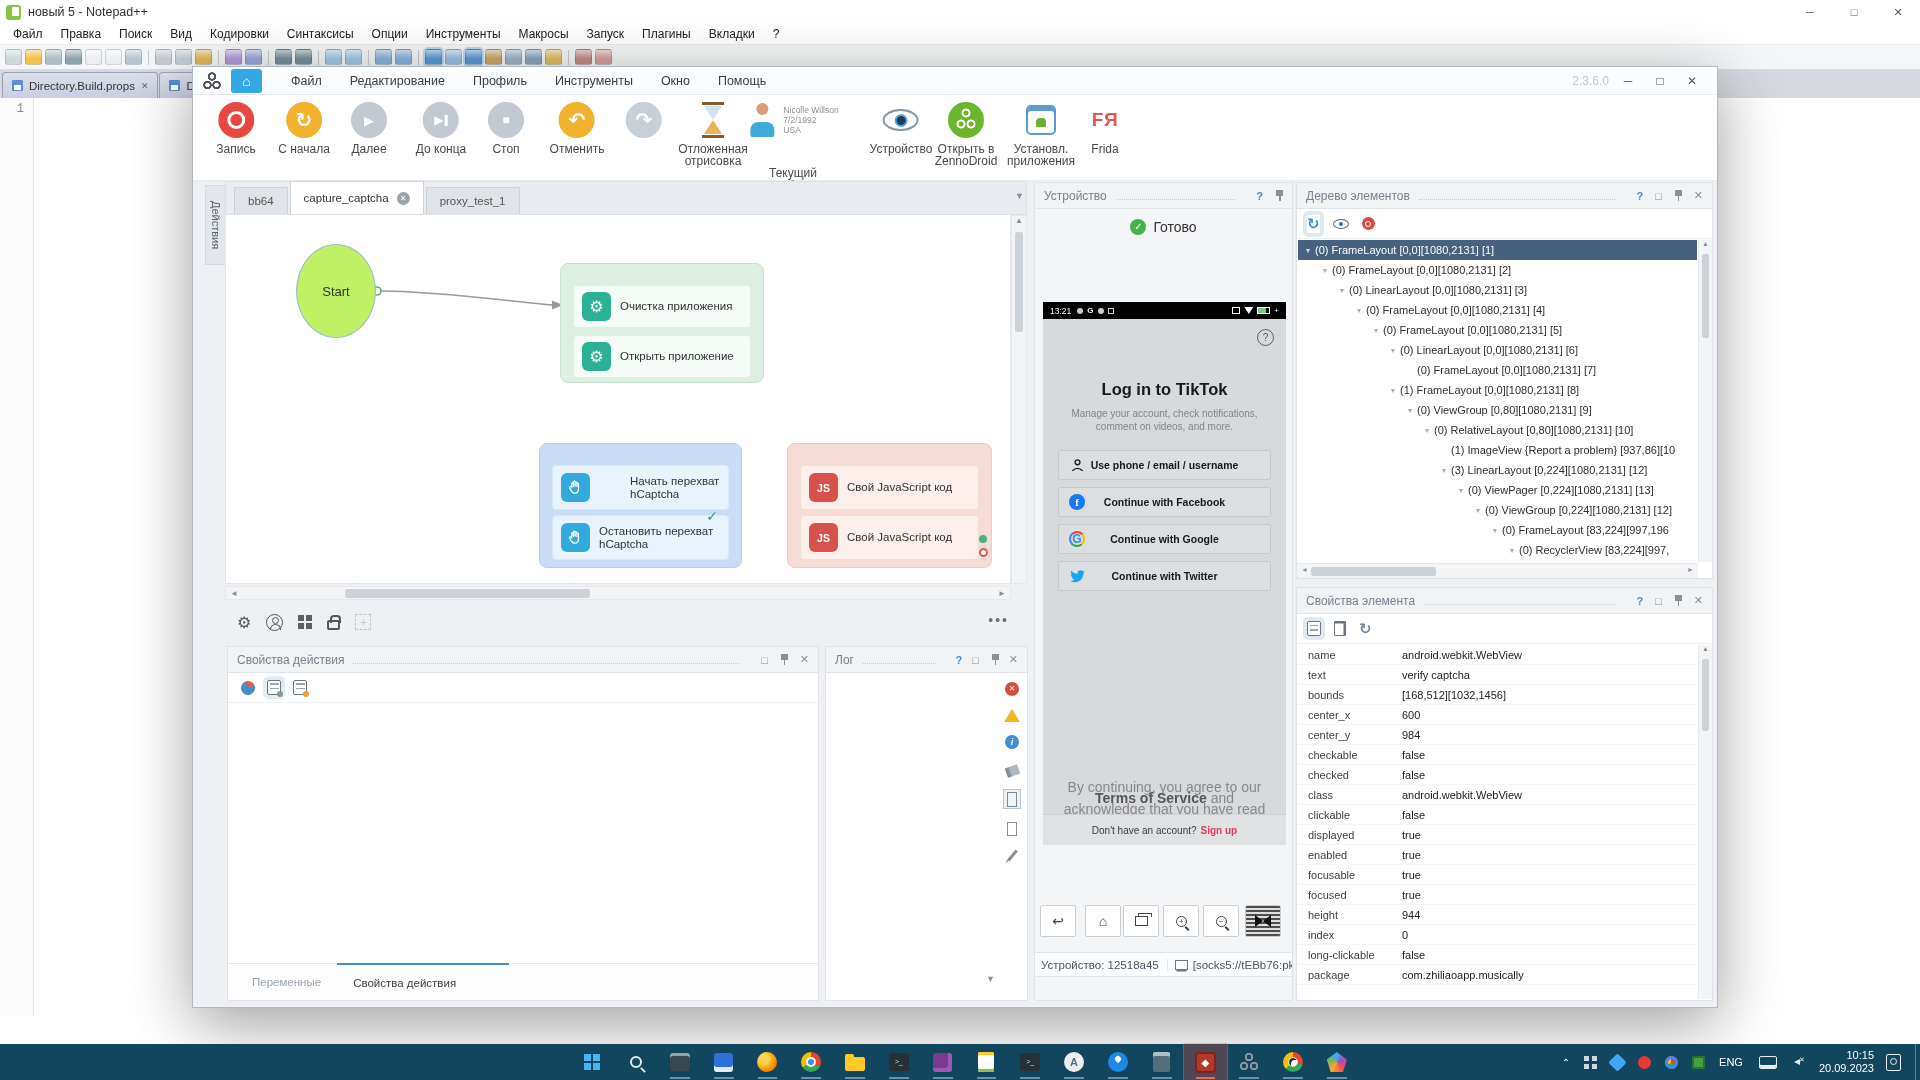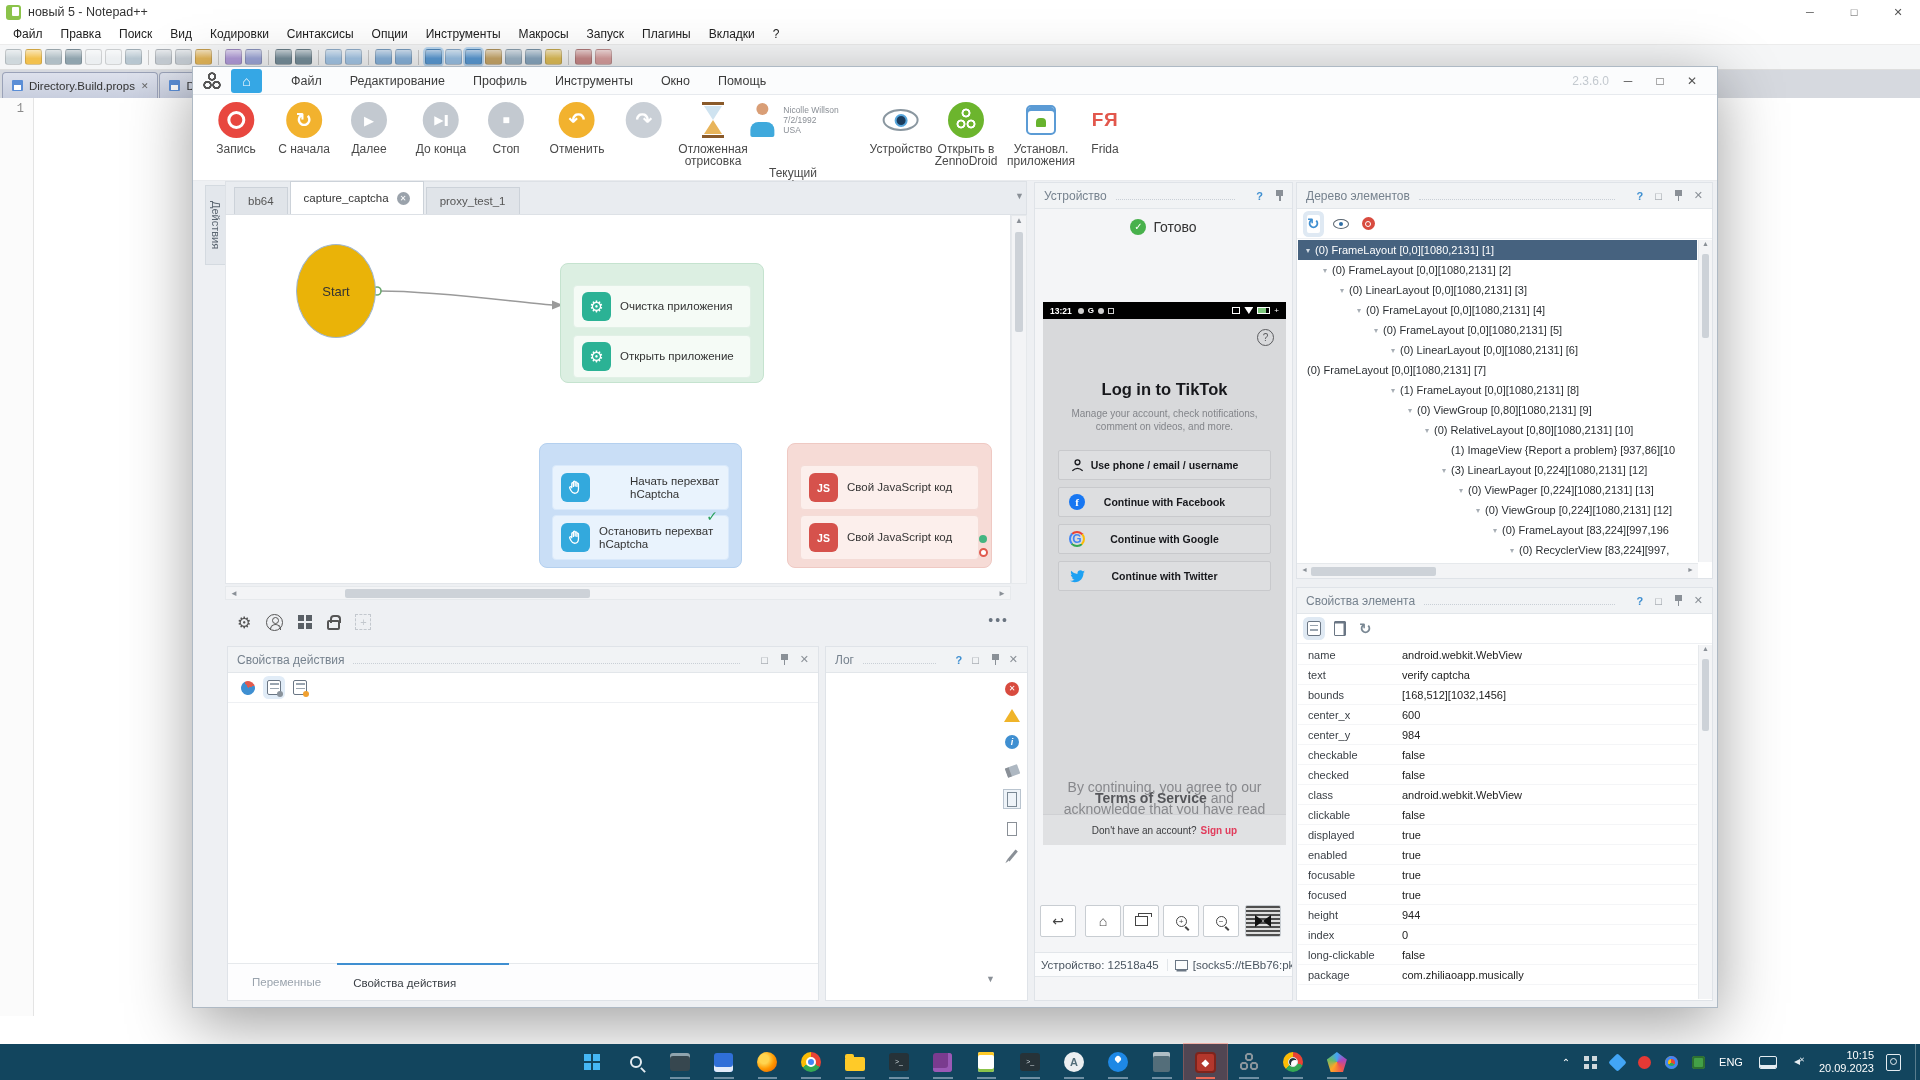--- a/index.html
+++ b/index.html
@@ -140,21 +140,21 @@
 
   .side-tab{position:absolute;left:12px;top:118px;width:21px;height:80px;background:#e3e7ec;border:1px solid #d4dae0;color:#5a6570;font-size:11px;writing-mode:vertical-rl;display:flex;align-items:center;justify-content:center}
 
   .zd-tabs{position:absolute;left:32px;top:114px;width:802px;height:34px;background:#e9ecf0;border:1px solid #dde1e6;display:flex;align-items:flex-end;padding-left:8px;gap:2px}
   .ztab{display:flex;align-items:center;gap:8px;height:27px;padding:0 13px;font-size:11.5px;color:#555;background:#e0e4e9;border:1px solid #ccd2d9;border-bottom:none}
   .ztab.active{height:33px;background:#fff;color:#333}
   .ztab-x{width:13px;height:13px;border-radius:50%;background:#9aa2ab;color:#fff;font-size:8px;line-height:13px;text-align:center}
   .ztabs-caret{position:absolute;left:822px;top:124px;color:#8a9097;font-size:9px}
 
   .canvas{position:absolute;left:32px;top:148px;width:786px;height:369px;background:#fff;border:1px solid #e3e6ea;border-top:none;overflow:hidden}
-  .start-node{position:absolute;left:70px;top:29px;width:80px;height:94px;border-radius:50%;background:#eab308;border:1.5px solid #9fb6d0;display:flex;align-items:center;justify-content:center;font-size:13px;color:#333}
+  .start-node{position:absolute;left:70px;top:29px;width:80px;height:94px;border-radius:50%;background:#bef264;border:1.5px solid #9fb6d0;display:flex;align-items:center;justify-content:center;font-size:13px;color:#333}
   .flow-grp{position:absolute;border-radius:8px}
   #grp-green{left:334px;top:48px;width:204px;height:120px;background:#dcefe2;border:1px solid #c5e3cf}
   #grp-blue{left:313px;top:228px;width:203px;height:125px;background:#c9def6;border:1px solid #b4d0ef}
   #grp-red{left:561px;top:228px;width:205px;height:125px;background:#f6dbd6;border:1px solid #efc9c3}
   .flow-item{position:absolute;left:12px;right:12px;height:45px;border-radius:4px;display:flex;align-items:center;gap:9px;padding-left:8px}
   #grp-green .flow-item{background:#f5fbf6;border:1px solid #e1f0e6;height:43px}
   #grp-blue .flow-item{background:#e9f3fd;border:1px solid #d9e9fb}
   #grp-red .flow-item{background:#fcefec;border:1px solid #f4dcd7}
   .chip{width:29px;height:29px;border-radius:6px;display:flex;align-items:center;justify-content:center;color:#fff;flex:none}
   .chip-gear{background:#2bb295;font-size:16px}
@@ -219,21 +219,21 @@
   .ls-pen{width:3px;height:13px;background:#8a9097;transform:rotate(40deg);position:relative}
   .ls-pen::after{content:'';position:absolute;bottom:-4px;left:0;border-left:1.5px solid transparent;border-right:1.5px solid transparent;border-top:4px solid #8a9097}
   .log-caret{position:absolute;right:32px;bottom:16px;color:#8a9097;font-size:9px}
 
   #panel-device{left:841px;top:115px;width:259px;height:819px;background:#f4f5f7}
   .dev-ready{position:absolute;left:0;right:0;top:36px;display:flex;align-items:center;justify-content:center;gap:7px;font-size:14px;color:#333}
   .ready-ico{width:16px;height:16px;border-radius:50%;background:#48b14c;color:#fff;font-size:10px;line-height:16px;text-align:center}
   .ready-ico::after{content:'✓'}
   .phone{position:absolute;left:8px;top:119px;width:243px;height:543px;background:#d8d9db;overflow:hidden}
   .ph-status{height:17px;background:#000;display:flex;align-items:center;padding:0 7px;gap:4px}
-  .ph-time{color:#fff;font-size:8.5px;font-weight:bold;margin-right:2px}
+  .ph-time{color:#fff;font-size:8.5px;font-weight:normal;margin-right:2px}
   .ph-dot{width:6px;height:6px;border-radius:50%;background:#cfcfcf}
   .ph-g{color:#fff;font-size:8px;font-weight:bold}
   .ph-sq{width:6px;height:6px;border:1px solid #cfcfcf}
   .ph-right{margin-left:auto;display:flex;align-items:center;gap:4px}
   .ph-shot{width:8px;height:7px;border:1px solid #fff}
   .ph-wifi{width:9px;height:7px;clip-path:polygon(50% 100%,0 0,100% 0);background:#fff}
   .ph-batt{width:13px;height:7px;border:1px solid #fff;background:linear-gradient(90deg,#7ec87e 0 75%,transparent 0)}
   .ph-bolt{color:#fff;font-size:8px}
   .ph-helpc{position:absolute;right:12px;top:27px;width:17px;height:17px;border:1.5px solid #5a5b5e;border-radius:50%;color:#5a5b5e;font-size:10px;text-align:center;line-height:16px}
   .ph-title{position:absolute;left:0;right:0;top:78px;text-align:center;font-size:16.5px;font-weight:bold;color:#17181c}
@@ -696,21 +696,21 @@
             <span class="ttext">(0) FrameLayout [0,0][1080,2131] [4]</span>
           </div>
           <div class="trow" style="padding-left: 76px;">
             <span class="chev">▾</span>
             <span class="ttext">(0) FrameLayout [0,0][1080,2131] [5]</span>
           </div>
           <div class="trow" style="padding-left: 93px;">
             <span class="chev">▾</span>
             <span class="ttext">(0) LinearLayout [0,0][1080,2131] [6]</span>
           </div>
-          <div class="trow" style="">
+          <div class="trow" style="padding-left: 110px;">
             <span class="chev" style="visibility: hidden;">▾</span>
             <span class="ttext">(0) FrameLayout [0,0][1080,2131] [7]</span>
           </div>
           <div class="trow" style="padding-left: 93px;">
             <span class="chev">▾</span>
             <span class="ttext">(1) FrameLayout [0,0][1080,2131] [8]</span>
           </div>
           <div class="trow" style="padding-left: 110px;">
             <span class="chev">▾</span>
             <span class="ttext">(0) ViewGroup [0,80][1080,2131] [9]</span>

